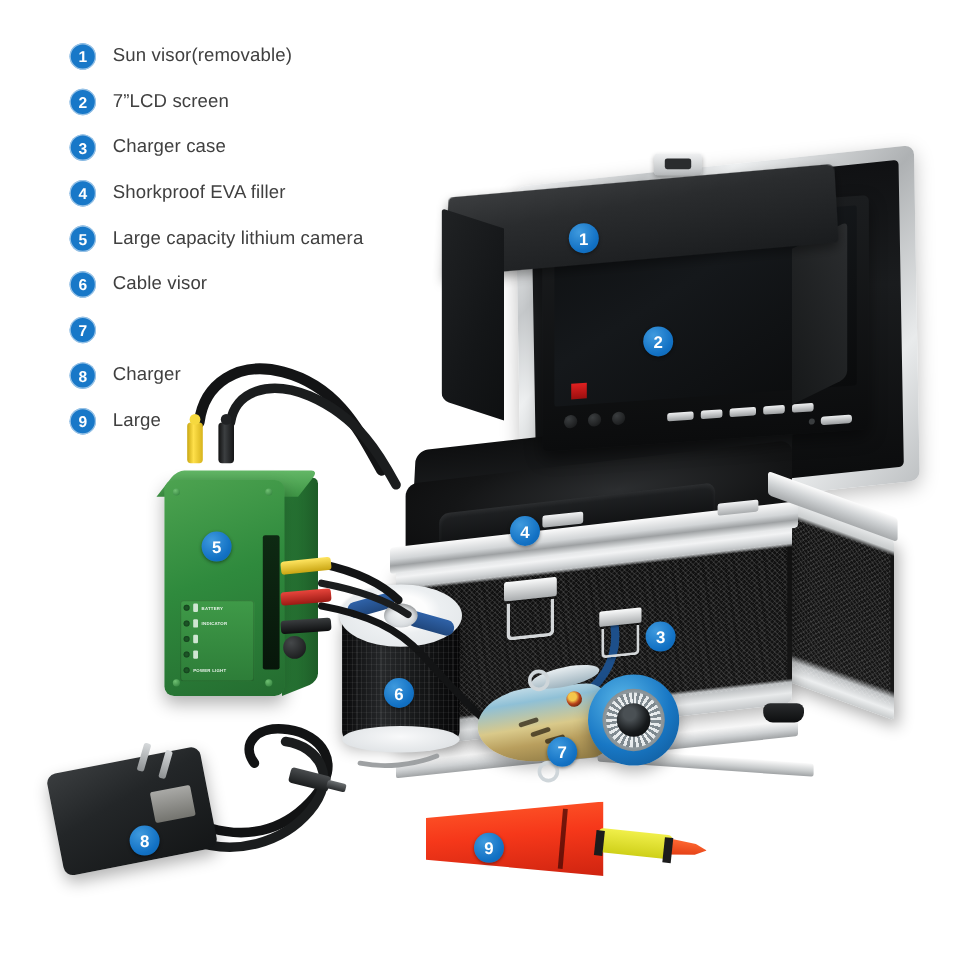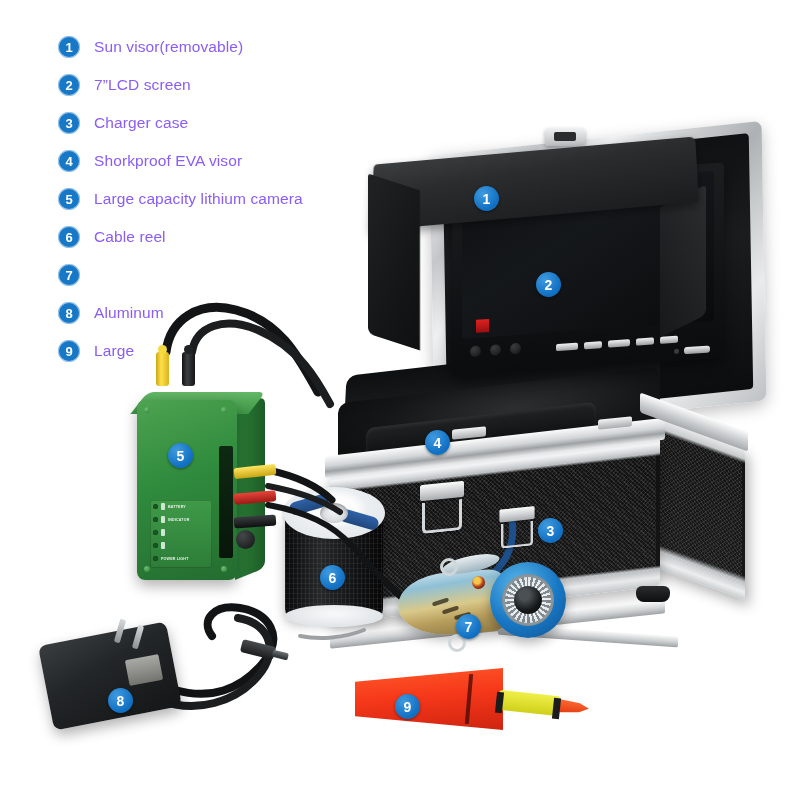--- a/index.html
+++ b/index.html
@@ -7,21 +7,21 @@
        font-family:"Liberation Sans","DejaVu Sans",sans-serif;}
   #stage{position:absolute;inset:0;width:800px;height:800px;background:#fff;}
 
   
   .legend{position:absolute;left:58px;top:28px;width:320px;}
   .legend-row{display:flex;align-items:center;height:38px;}
   .badge{width:22px;height:22px;border-radius:50%;background:#1878c8;
          color:#fff;font-size:13px;font-weight:bold;display:flex;
          align-items:center;justify-content:center;flex:0 0 auto;
          box-shadow:0 0 0 1px rgba(255,255,255,.55) inset;}
-  .legend-text{margin-left:14px;font-size:15.5px;color:#8b5cf6;
+  .legend-text{margin-left:14px;font-size:15.5px;color:#404040;
                letter-spacing:.1px;white-space:nowrap;}
 
   
   .marker{position:absolute;width:25px;height:25px;border-radius:50%;
           background:radial-gradient(circle at 35% 30%,#3f9ade,#1271c4 65%,#0d63ad);
           color:#fff;font-size:14px;font-weight:bold;display:flex;
           align-items:center;justify-content:center;z-index:60;
           box-shadow:0 1px 3px rgba(0,0,0,.45);}
 
   
@@ -445,36 +445,36 @@
     <div class="legend-row">
       <div class="badge">2</div>
       <div class="legend-text">7”LCD screen</div>
     </div>
     <div class="legend-row">
       <div class="badge">3</div>
       <div class="legend-text">Charger case</div>
     </div>
     <div class="legend-row">
       <div class="badge">4</div>
-      <div class="legend-text">Shorkproof EVA visor</div>
+      <div class="legend-text">Shorkproof EVA filler</div>
     </div>
     <div class="legend-row">
       <div class="badge">5</div>
       <div class="legend-text">Large capacity lithium camera</div>
     </div>
     <div class="legend-row">
       <div class="badge">6</div>
-      <div class="legend-text">Cable reel</div>
+      <div class="legend-text">Cable visor</div>
     </div>
     <div class="legend-row">
       <div class="badge">7</div>
     </div>
     <div class="legend-row">
       <div class="badge">8</div>
-      <div class="legend-text">Aluminum</div>
+      <div class="legend-text">Charger</div>
     </div>
     <div class="legend-row">
       <div class="badge">9</div>
       <div class="legend-text">Large</div>
     </div>
   </div>
 
 </div>
 
 </body></html>

